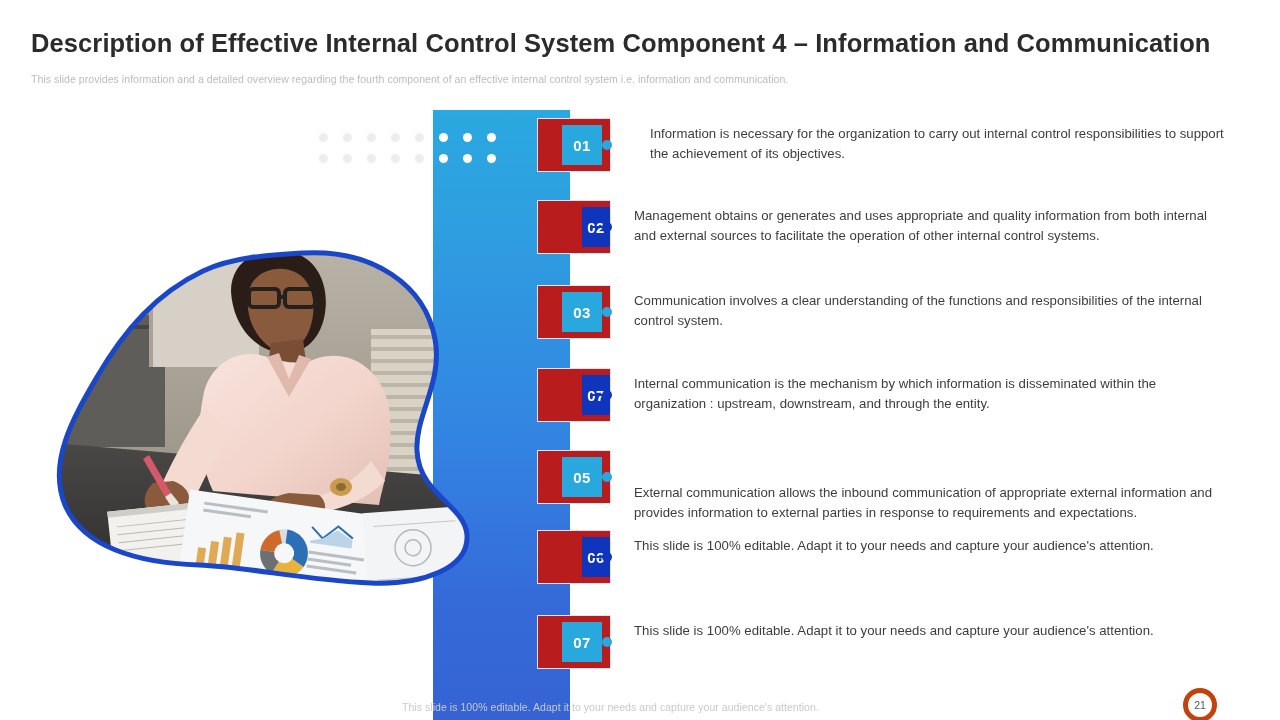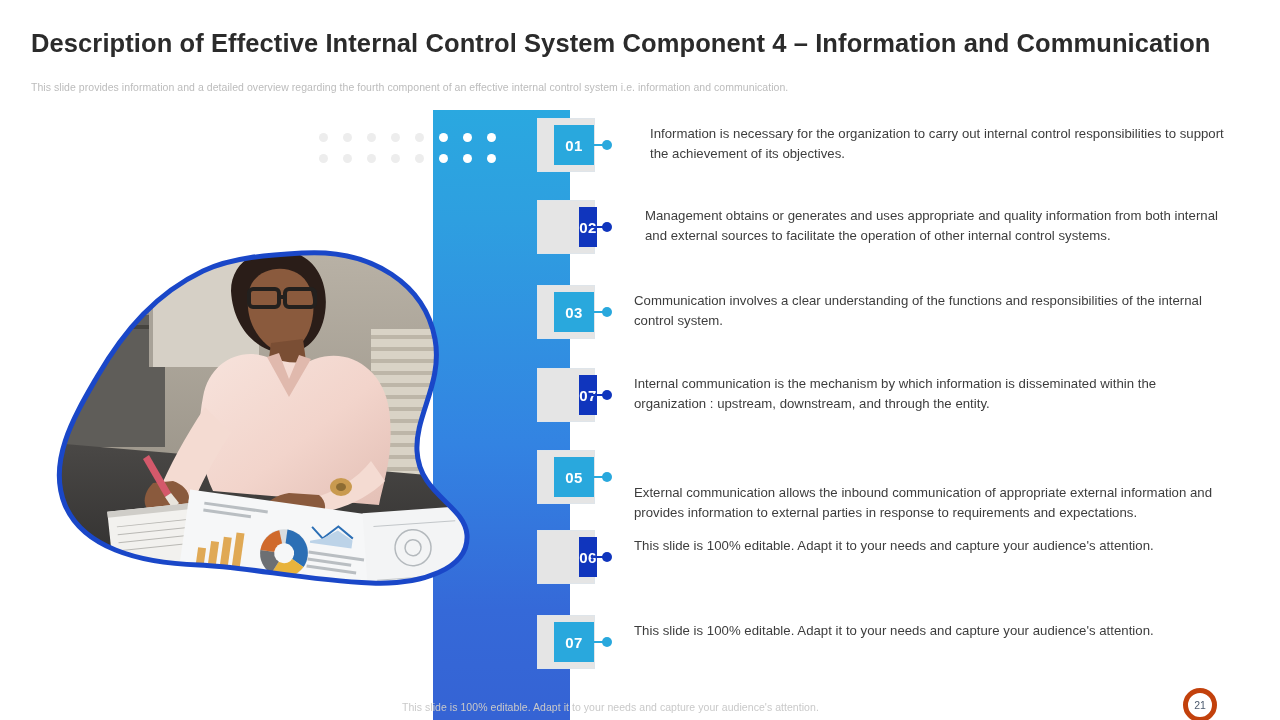--- a/index.html
+++ b/index.html
@@ -26,21 +26,21 @@
     width: 1210px;
     font-size: 25.5px;
     font-weight: 600;
     letter-spacing: 0.1px;
     color: #2b2b2b;
     white-space: nowrap;
   }
   .subtitle {
     position: absolute;
     left: 31px;
-    top: 81px;
+    top: 73px;
     width: 1150px;
     font-size: 10.5px;
     font-weight: 400;
     color: #bcbcbc;
     letter-spacing: 0.05px;
     white-space: nowrap;
   }
 
   
   .blue-band {
@@ -83,23 +83,23 @@
 
   
   .row {
     position: absolute;
     left: 0;
     height: 60px;
   }
   .badge-wrap {
     position: absolute;
     left: 537px;
-    width: 58px;
+    width: 74px;
     height: 54px;
-    background: #e5e5e5;
+    background: #b91c1c;
     border: 1px solid #dfe5ea;
     box-sizing: border-box;
     display: flex;
     align-items: center;
     justify-content: center;
     padding-left: 16px;
   }
   .badge {
     width: 40px;
     height: 40px;
@@ -370,21 +370,21 @@
         <div class="row-text" style="width: 580px; margin-left: 16px;">Information is necessary for the organization to carry out internal control responsibilities to support the achievement of its objectives.</div>
       </div>
       <div class="row" style="top: 200px; width: 1280px;">
         <div class="badge-wrap">
           <div class="badge dark">02</div>
         </div>
         <div class="connector">
           <div class="line" style="background: rgb(16, 53, 189);"></div>
           <div class="bullet" style="background: rgb(16, 53, 189);"></div>
         </div>
-        <div class="row-text" style="width: 590px; margin-left: 11px;">Management obtains or generates and uses appropriate and quality information from both internal and external sources to facilitate the operation of other internal control systems.</div>
+        <div class="row-text" style="width: 590px;">Management obtains or generates and uses appropriate and quality information from both internal and external sources to facilitate the operation of other internal control systems.</div>
       </div>
       <div class="row" style="top: 285px; width: 1280px;">
         <div class="badge-wrap">
           <div class="badge light">03</div>
         </div>
         <div class="connector">
           <div class="line" style="background: rgb(41, 168, 221);"></div>
           <div class="bullet" style="background: rgb(41, 168, 221);"></div>
         </div>
         <div class="row-text" style="width: 580px;">Communication involves a clear understanding of the functions and responsibilities of the internal control system.</div>

